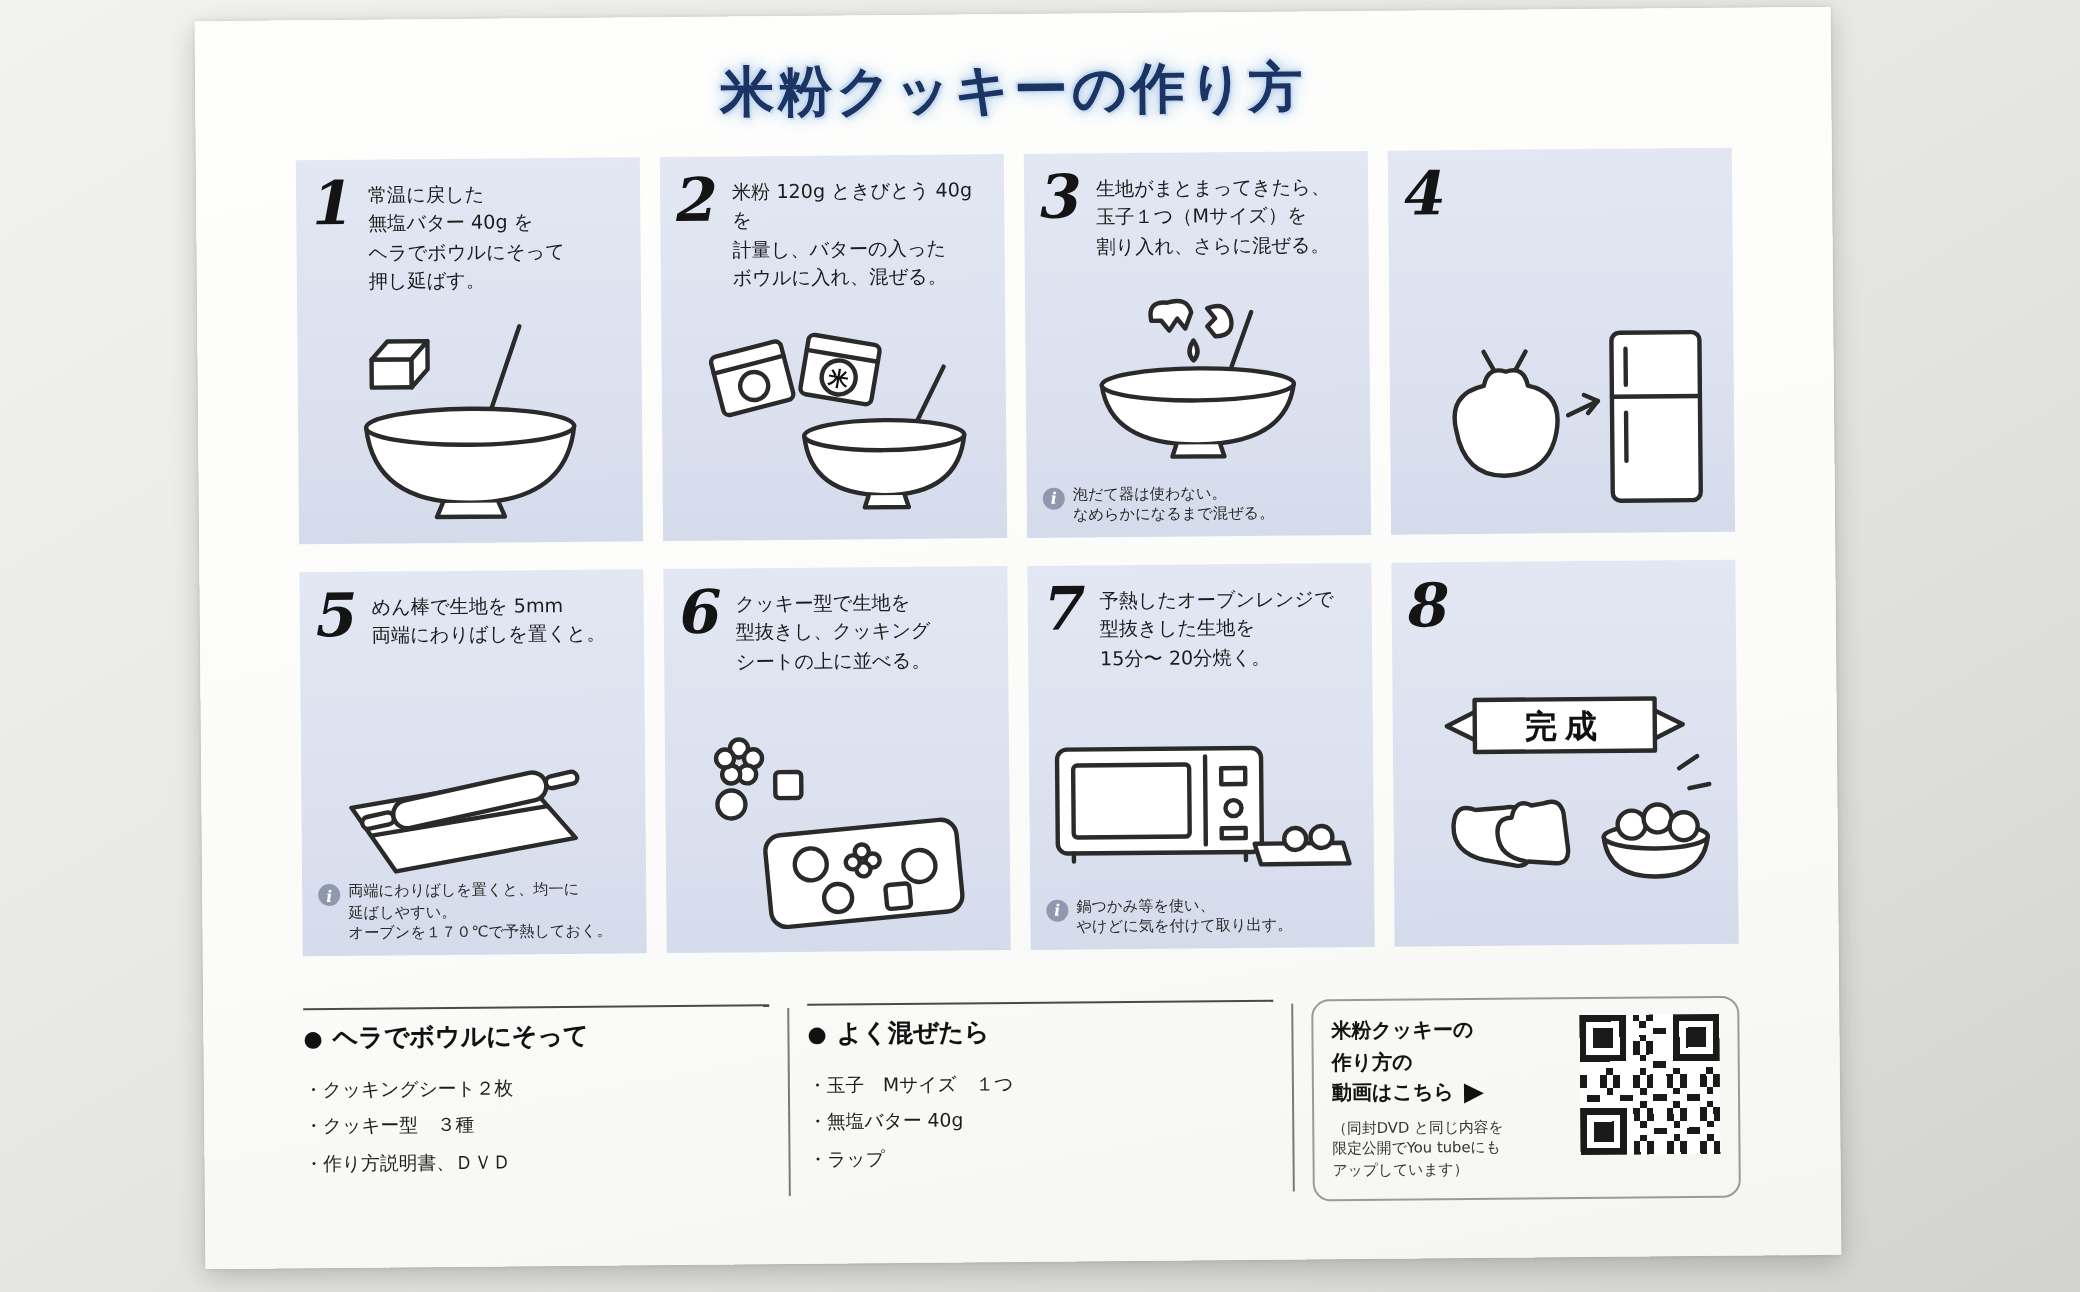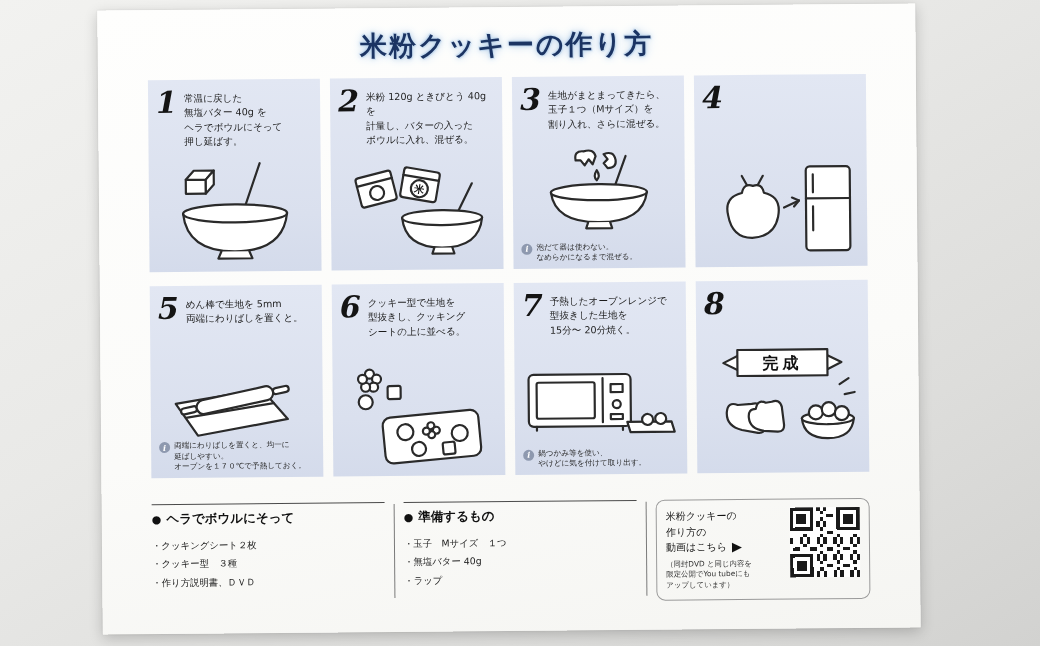--- a/index.html
+++ b/index.html
@@ -51,21 +51,21 @@
   .section-head { font-size:12.5px; font-weight:bold; color:#111; margin-bottom:9px; display:flex; gap:5px; align-items:center; }
   .bullet { font-size:11px; }
   .cols { display:flex; gap:13px; }
   .col { font-size:9.4px; line-height:1.95; color:#1c1c1c; white-space:nowrap; }
   .v-divider { width:1px; background:#7a7a7a; height:94px; margin-top:2px; flex:none; }
   .video-box {
     flex:none; width:214px; border:1px solid #9a9a9a; border-radius:9px;
     padding:8px 9px; display:flex; gap:8px; align-items:flex-start;
   }
   .video-left { flex:1; }
-  .video-line { font-size:10px; line-height:1.55; color:#141414; }
+  .video-line { font-size:10px; line-height:1.55; color:#141414;font-weight:bold; }
   .video-line-arrow { display:flex; align-items:center; gap:5px;text-align:right; }
   .arrow { font-size:13px; color:#111; line-height:1; }
   .video-note { font-size:7.4px; line-height:1.45; color:#333; margin-top:4px; white-space:pre-line; }
   .qr { width:70px; height:70px; flex:none; background:#fff; }
 </style>
 </head>
 <body>
 
 <div class="paper">
 
@@ -294,21 +294,21 @@
           <div>・作り方説明書、ＤＶＤ</div>
         </div>
       </div>
     </div>
 
     <div class="v-divider"></div>
 
     <div class="list-section">
       <div class="section-head">
         <span class="bullet">●</span>
-        <span>準備するもの</span>
+        <span>よく混ぜたら</span>
       </div>
       <div class="cols">
         <div class="col">
           <div>・玉子　Mサイズ　１つ</div>
           <div>・無塩バター 40g</div>
           <div>・ラップ</div>
         </div>
       </div>
     </div>
 

